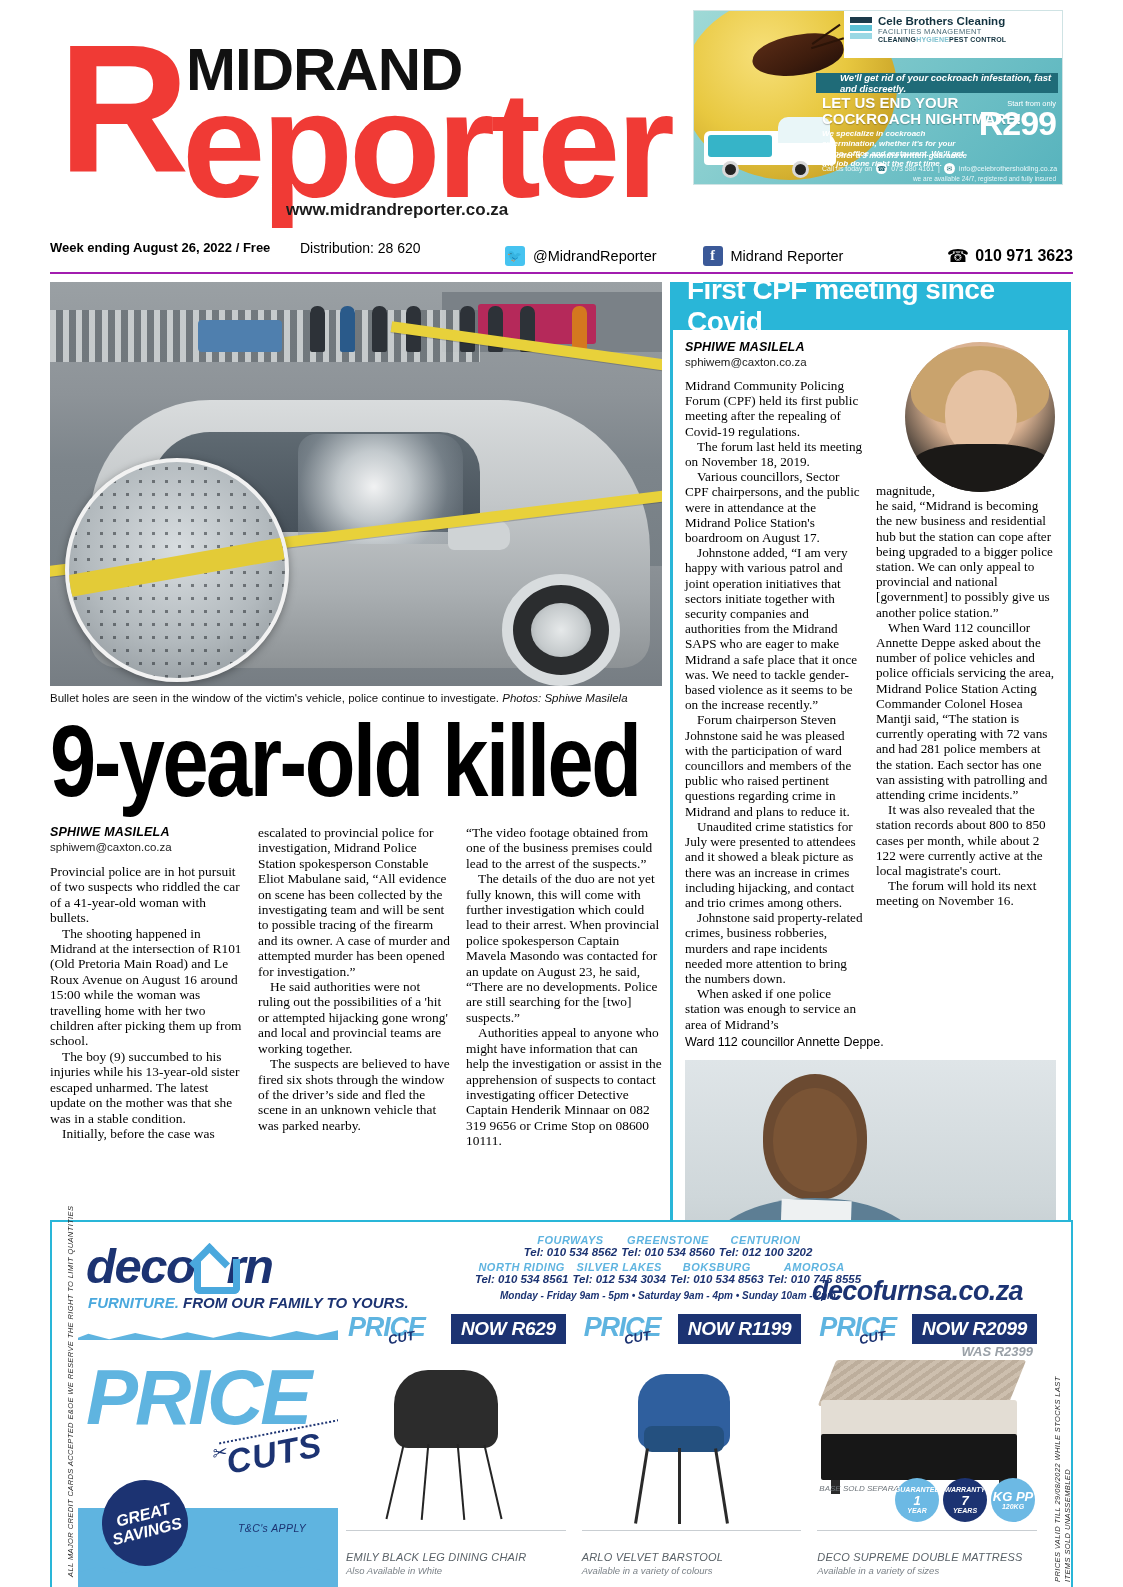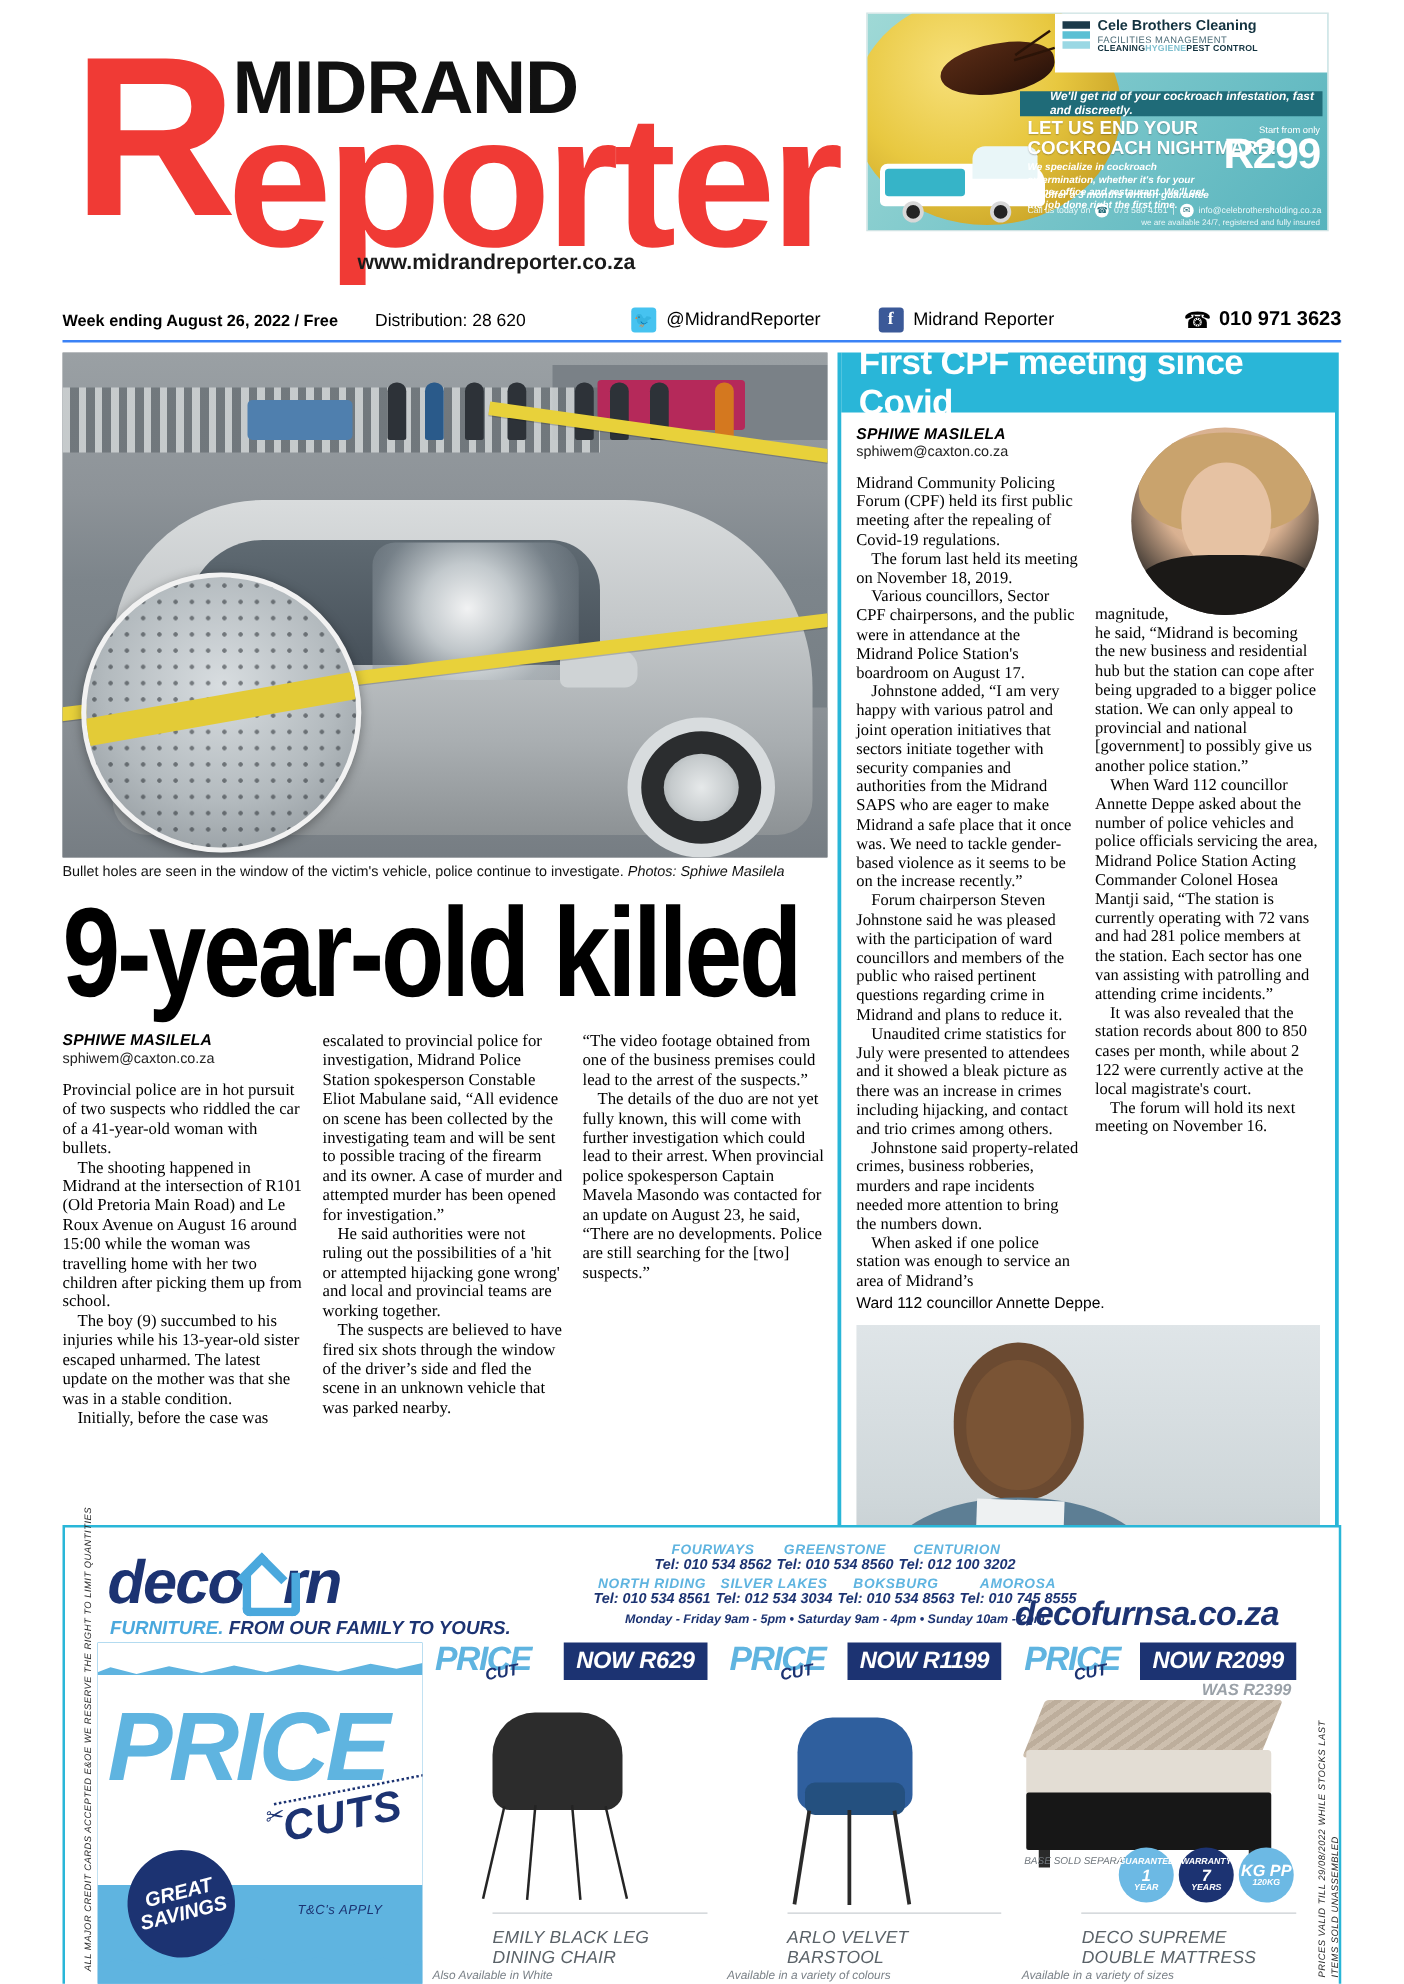--- a/index.html
+++ b/index.html
@@ -125,22 +125,22 @@
                      background:#ffffff; border-radius:6px 16px 4px 4px; }
   .topad-van .cab { position:absolute; left:74px; top:2px; width:52px; height:26px;
                     background:#e9f6f8; border-radius:10px 8px 0 0; }
   .topad-van .panel { position:absolute; left:4px; top:20px; width:64px; height:22px; background:#36b4c8; border-radius:3px; }
   .topad-van .w1, .topad-van .w2 { position:absolute; bottom:-5px; width:17px; height:17px;
                      border-radius:50%; background:#232323; border:3px solid #d8d8d8; }
   .topad-van .w1 { left:18px; } .topad-van .w2 { left:88px; }
 
   
   .infobar {
-    position: relative; height: 34px; border-bottom: 2px solid #3b82f6;
-    display: flex; align-items: center;
+    position: relative; height: 34px; border-bottom: 2px solid #a21caf;
+    display: flex; 
   }
   .infobar-date {
     font-family:"Liberation Sans",sans-serif; font-weight:bold; font-size:13px; color:#000;
     width: 250px;
   }
   .infobar-dist { font-family:"Liberation Sans",sans-serif; font-size:14px; color:#000; width: 205px; }
   .tw-icon {
     width:20px; height:20px; background:#46c3f0; border-radius:3px;
     display:inline-flex; align-items:center; justify-content:center; color:#fff; font-size:12px;
   }
@@ -409,22 +409,22 @@
     position:absolute; right:0; top:0; background:#1c3372; color:#ffffff;
     font-family:"Liberation Sans",sans-serif; font-weight:bold; font-size:19px;
     padding:4px 10px 4px 10px; letter-spacing:-.3px;
   }
   .pt-was {
     position:absolute; right:4px; top:30px;
     font-family:"Liberation Sans",sans-serif; font-weight:bold; font-size:13px; color:#9aa1a8;
   }
   .prod-img { position:relative; height:178px; }
   .prod-name {
-    font-family:"Liberation Sans",sans-serif; font-size:14px; color:#5a6268;
-    border-top:1px solid #c9ced2; padding-top:10px; letter-spacing:.2px;margin-left:48px;
+    font-family:"Liberation Sans",sans-serif; font-size:11px; color:#5a6268;
+    border-top:1px solid #c9ced2; padding-top:20px; letter-spacing:.2px;
   }
   .prod-sub { font-family:"Liberation Sans",sans-serif; font-size:9.5px; color:#7b8288; margin-top:2px; }
 
   
   .chair-seat { position:absolute; left:48px; top:18px; width:104px; height:78px;
     background:#2c2c2c; border-radius:34px 34px 14px 14px; }
   .chair-legs { position:absolute; left:40px; top:92px; width:120px; height:76px; }
   .chair-legs i { position:absolute; bottom:0; width:2px; height:76px; background:#242424; }
   .chair-legs i:nth-child(1){ left:8px;  transform: rotate(13deg); }
   .chair-legs i:nth-child(2){ left:38px; transform: rotate(5deg); }
@@ -593,20 +593,21 @@
           <p>Initially, before the case was</p>
         </div>
         <div class="story-col">
           <p class="first">escalated to provincial police for investigation, Midrand Police Station spokesperson Constable Eliot Mabulane said, “All evidence on scene has been collected by the investigating team and will be sent to possible tracing of the firearm and its owner. A case of murder and attempted murder has been opened for investigation.”</p>
           <p>He said authorities were not ruling out the possibilities of a 'hit or attempted hijacking gone wrong' and local and provincial teams are working together.</p>
           <p>The suspects are believed to have fired six shots through the window of the driver’s side and fled the scene in an unknown vehicle that was parked nearby.</p>
         </div>
         <div class="story-col">
           <p class="first">“The video footage obtained from one of the business premises could lead to the arrest of the suspects.”</p>
           <p>The details of the duo are not yet fully known, this will come with further investigation which could lead to their arrest. When provincial police spokesperson Captain Mavela Masondo was contacted for an update on August 23, he said, “There are no developments. Police are still searching for the [two] suspects.”</p>
+          <p>Authorities appeal to anyone who might have information that can help the investigation or assist in the apprehension of suspects to contact investigating officer Detective Captain Henderik Minnaar on 082 319 9656 or Crime Stop on 08600 10111.</p>
         </div>
       </div>
     </div>
 
     <div class="col-right">
       <div class="cpf-head">First CPF meeting since Covid</div>
 
       <div class="cpf-body">
         <div class="cpf-cols">
 

